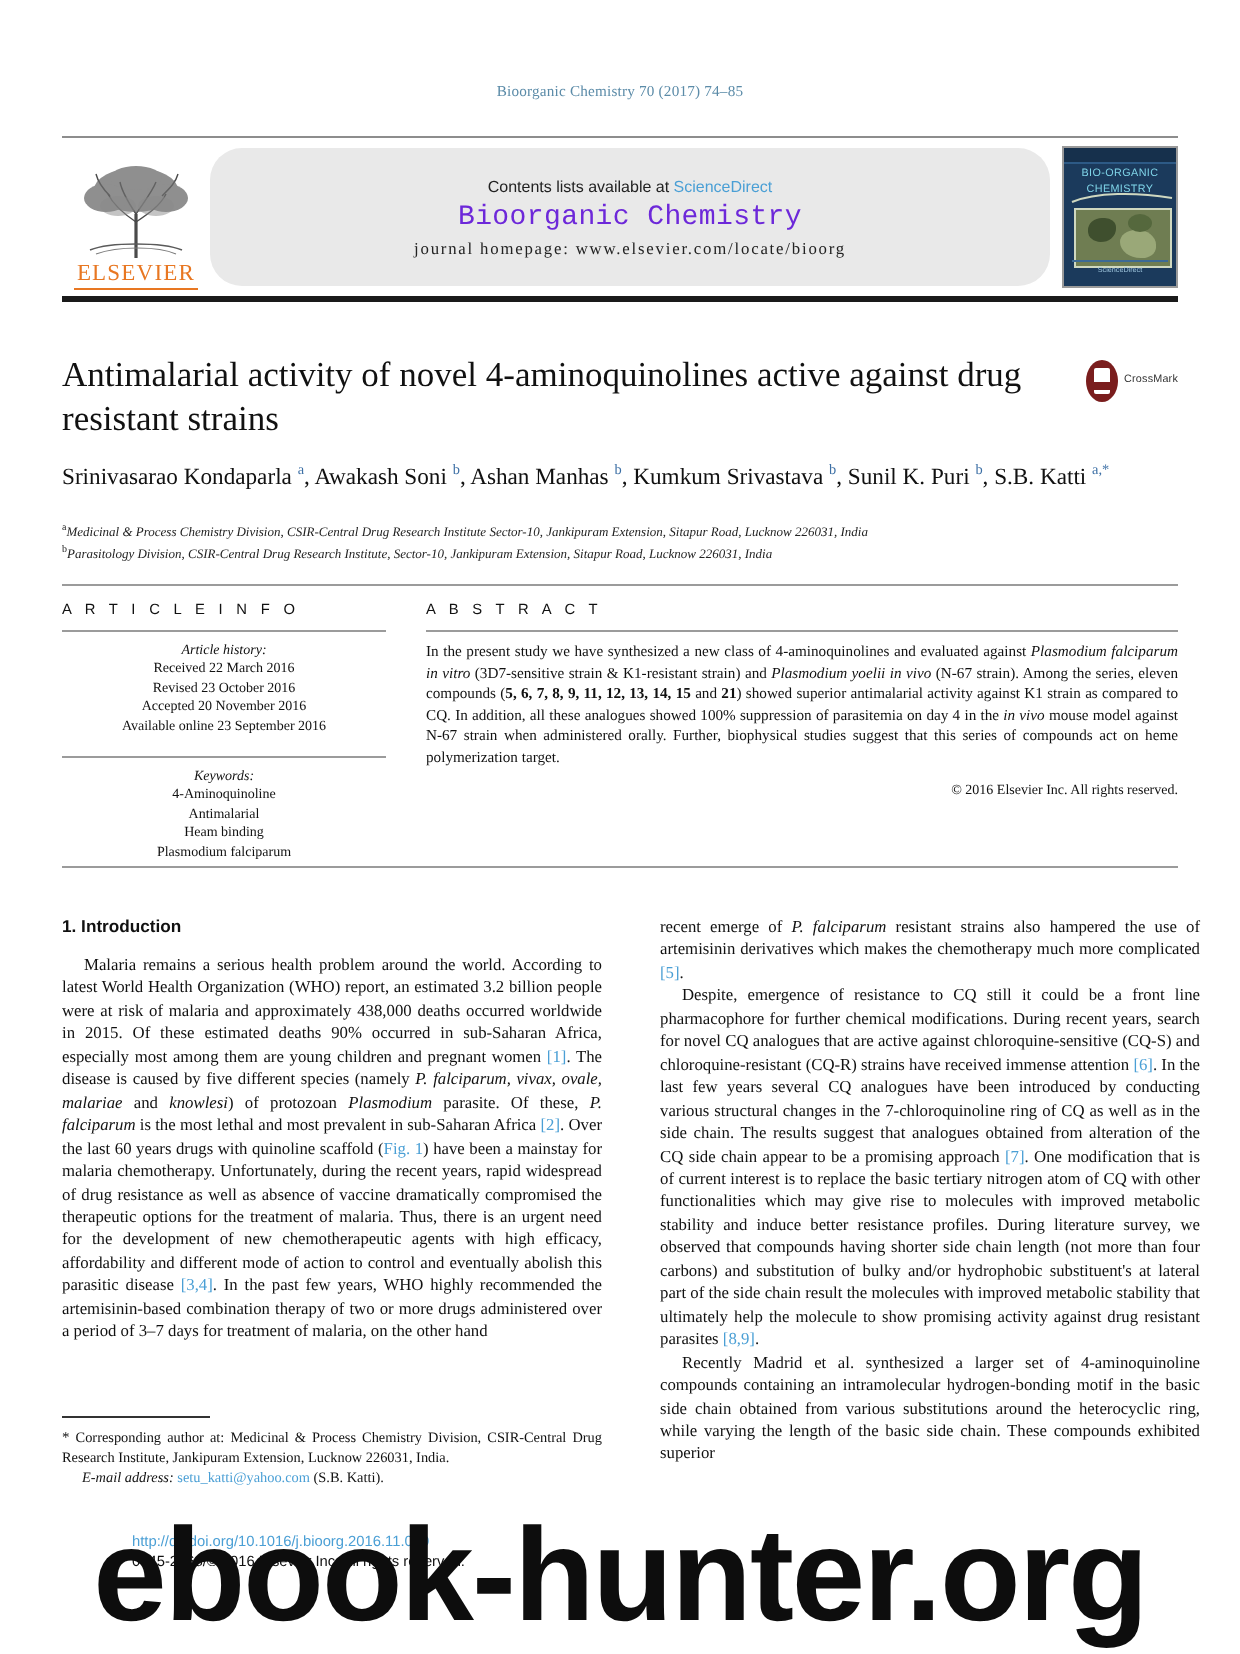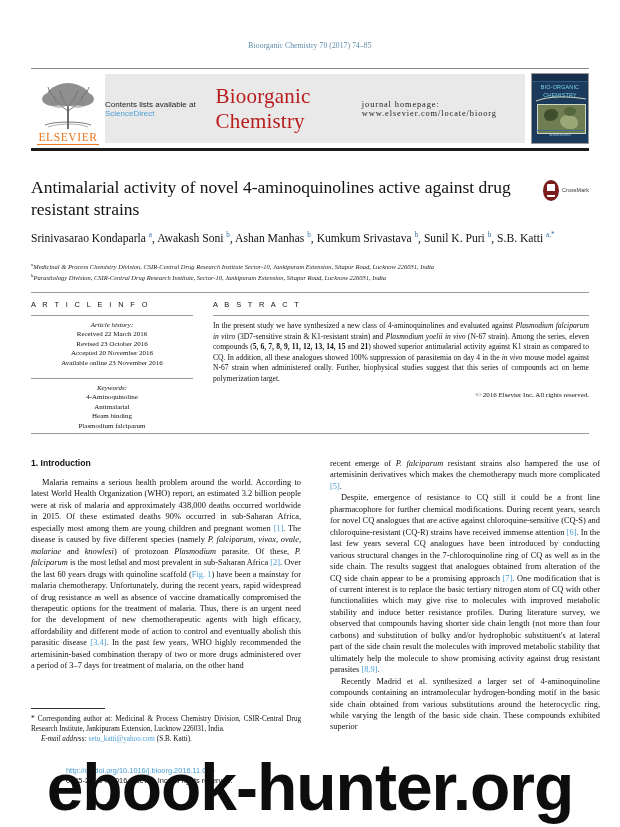--- a/index.html
+++ b/index.html
@@ -74,37 +74,38 @@
     width: 62px;
     height: 1.5px;
     background: #e87722;
     margin-top: 1px;
   }
   .journal-band {
     flex: 1 1 auto;
     background: #e9e9e9;
     margin: 3px 0 4px 0;
     display: flex;
-    flex-direction: row;
+    flex-direction: column;
     align-items: center;
     justify-content: center;
     gap: 3px;
+    border-radius: 16px;
   }
   .contents-line {
     font-family: "Liberation Sans", sans-serif;
     font-size: 8px;
     color: #222;
   }
   .contents-line .sd {
     color: #4a9fd5;
   }
   .journal-name {
-    font-family: Liberation Serif, serif;
-    font-size: 21px;
-    color: #b91c1c;
+    font-family: Liberation Mono, monospace;
+    font-size: 14px;
+    color: #6d28d9;
     letter-spacing: .2px;
   }
   .homepage-line {
     font-family: "Liberation Serif", serif;
     font-size: 8.4px;
     letter-spacing: .9px;
     color: #222;
   }
   .cover-thumb {
     width: 58px;
@@ -494,21 +495,21 @@
   <div class="info-abstract">
 
     <div class="col-info">
       <div class="sec-head">A R T I C L E  I N F O</div>
       <div class="thin-rule"></div>
       <div class="info-body">
         <div class="lead">Article history:</div>
         <div>Received 22 March 2016</div>
         <div>Revised 23 October 2016</div>
         <div>Accepted 20 November 2016</div>
-        <div>Available online 23 November 2016</div>
+        <div>Available online 23 September 2016</div>
       </div>
       <div class="info-gap"></div>
       <div class="thin-rule"></div>
       <div class="info-body">
         <div class="lead">Keywords:</div>
         <div>4-Aminoquinoline</div>
         <div>Antimalarial</div>
         <div>Heam binding</div>
         <div>Plasmodium falciparum</div>
       </div>

